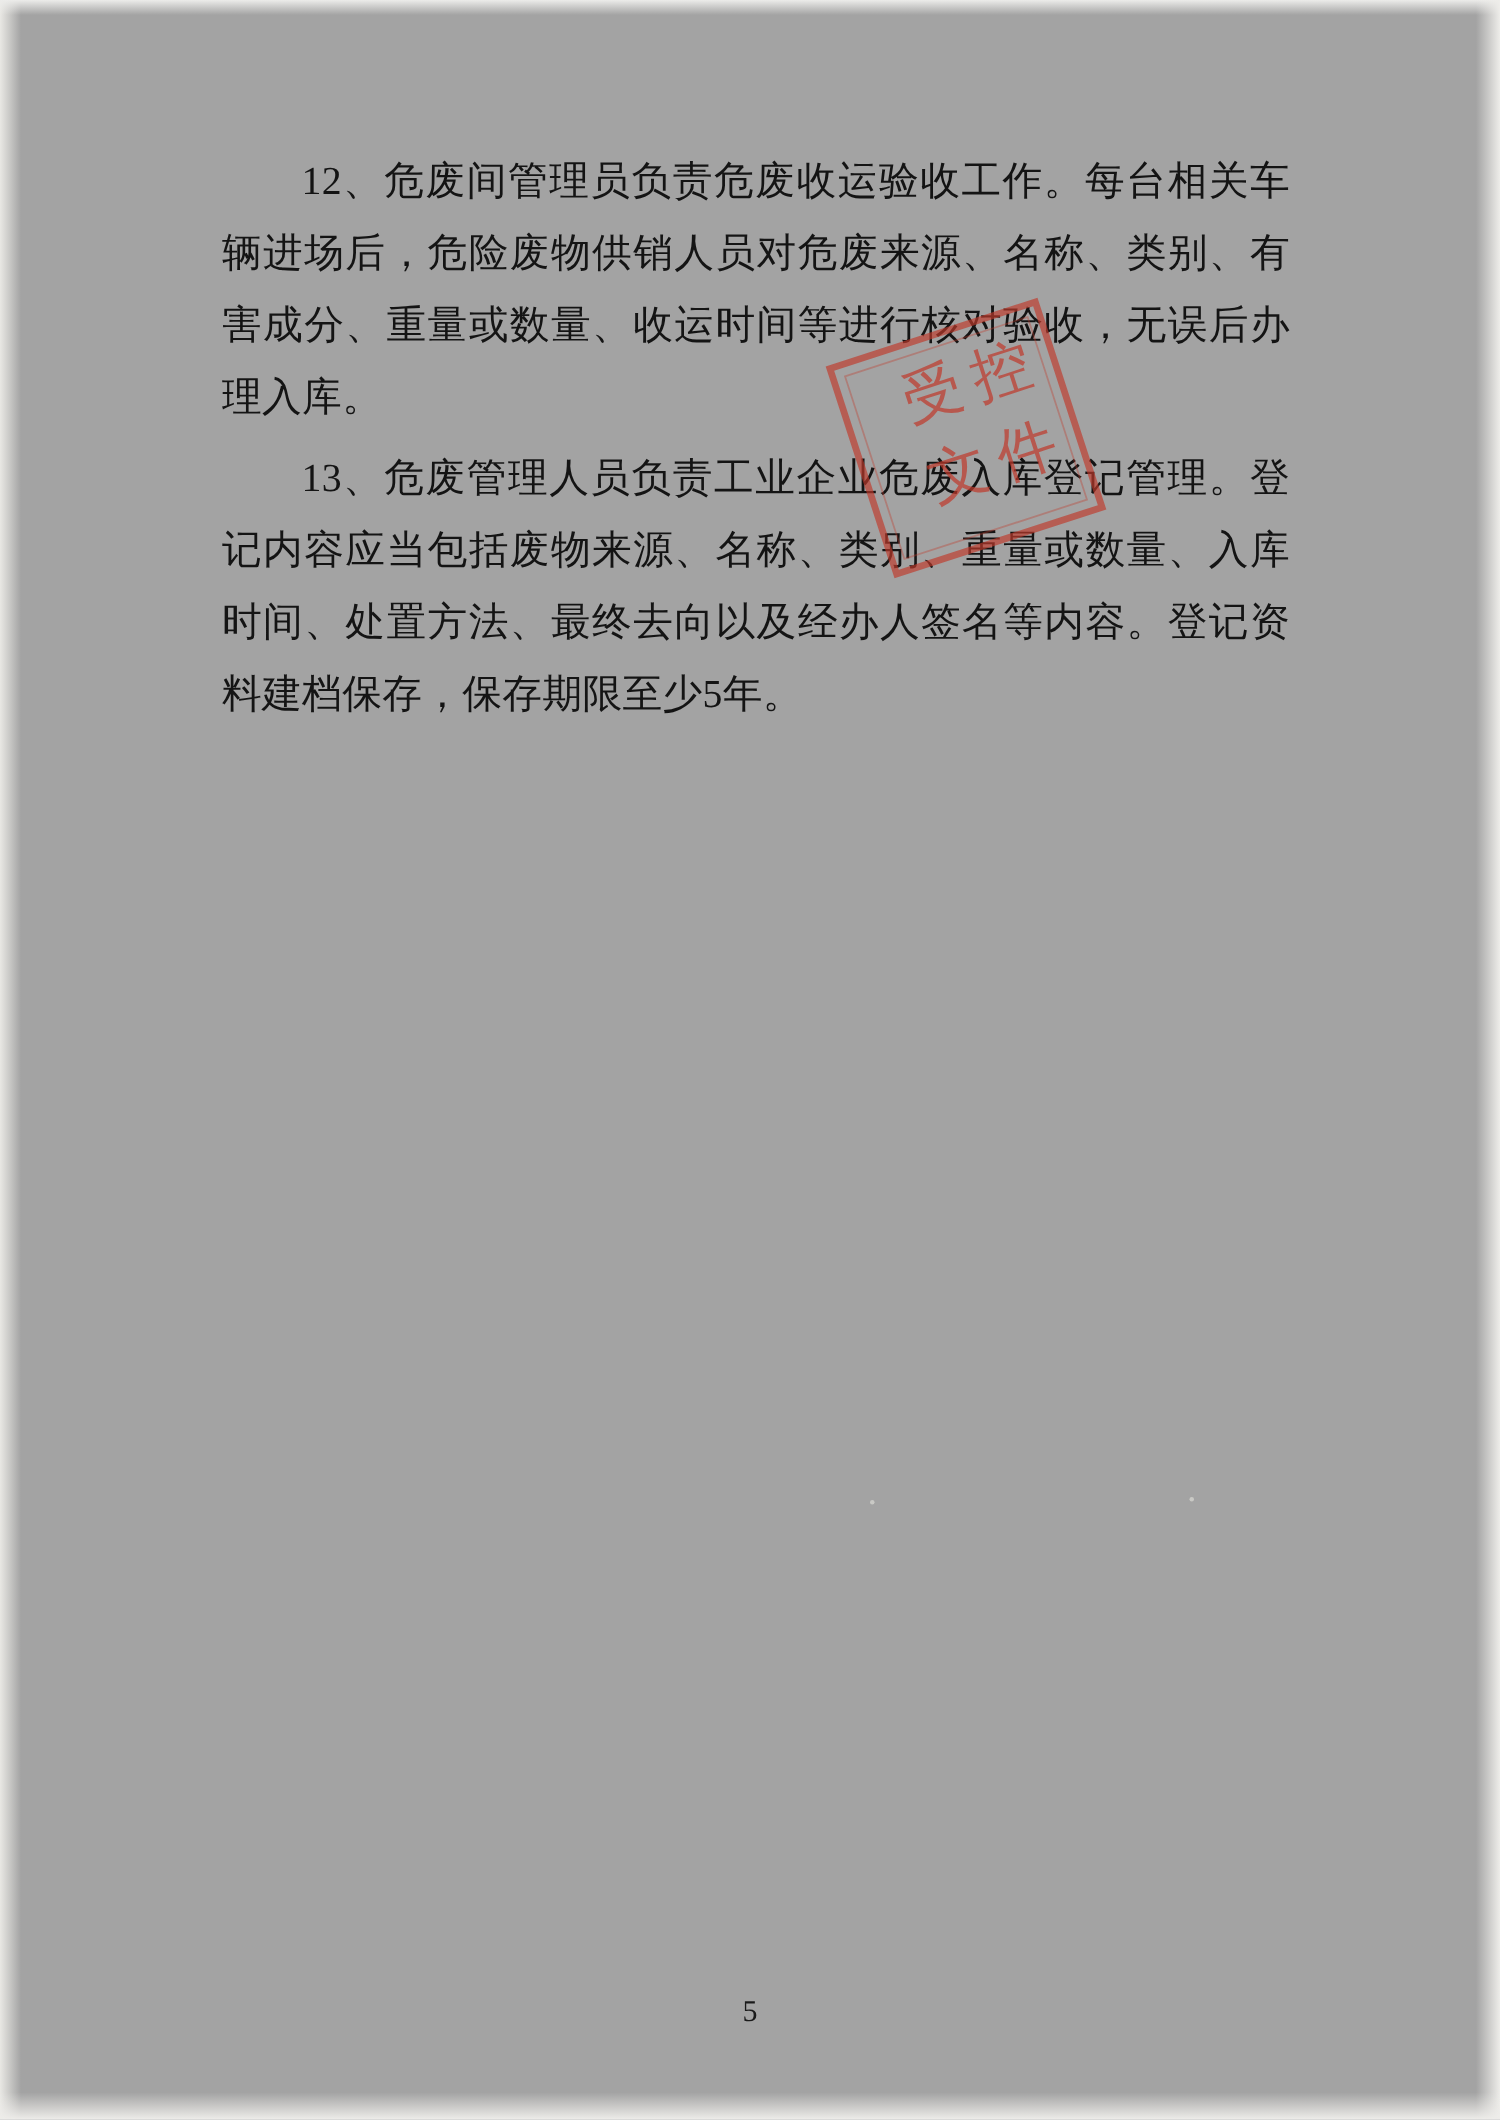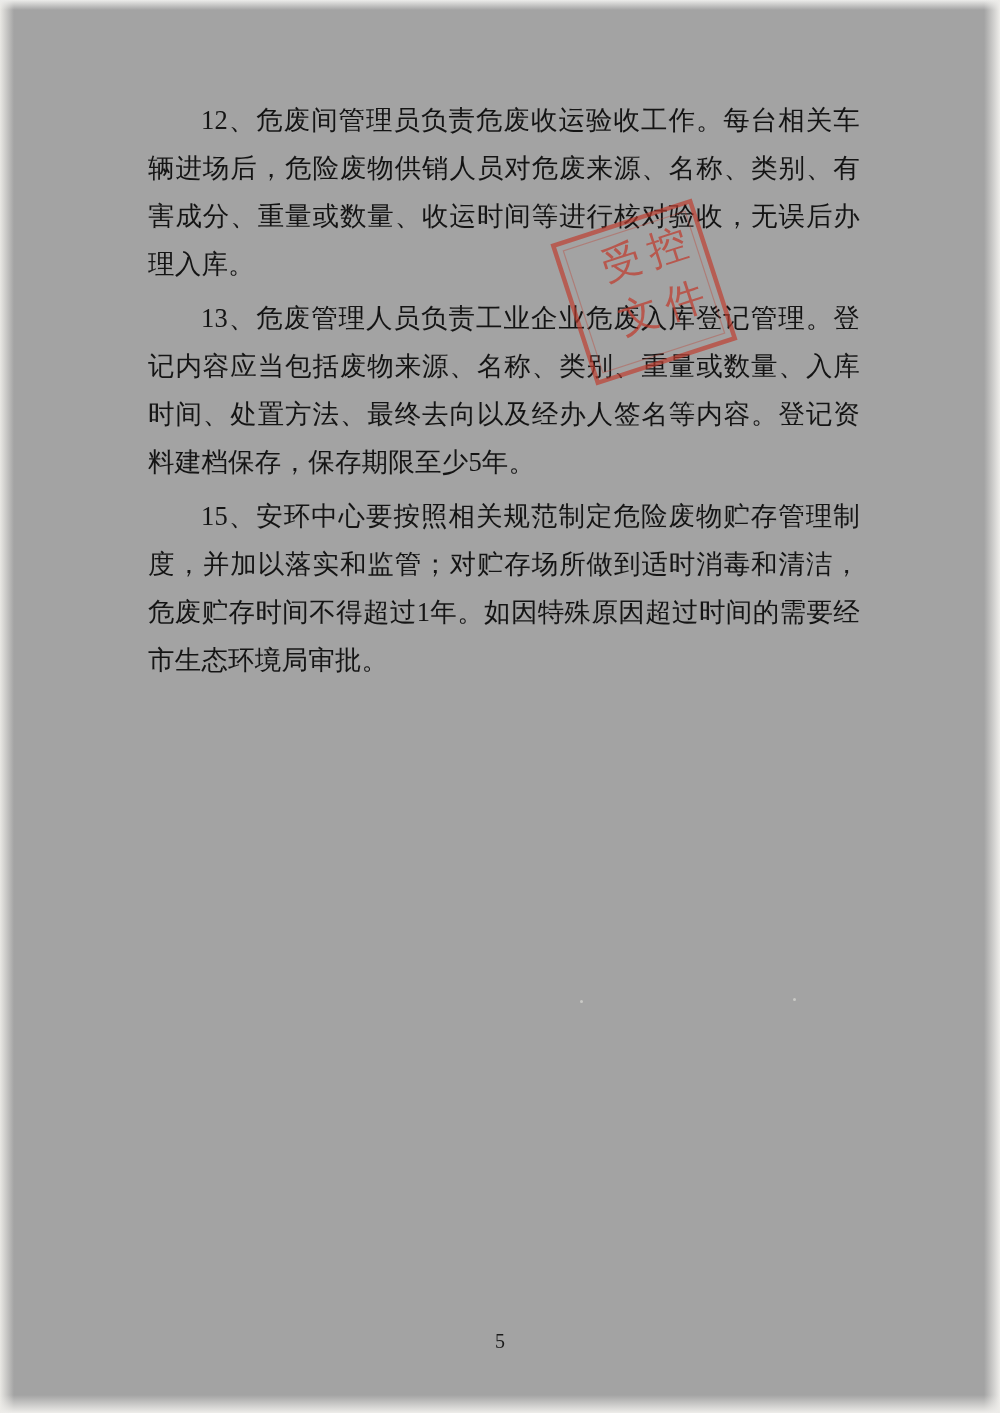--- a/index.html
+++ b/index.html
@@ -97,21 +97,20 @@
 <div class="page">
 
   <div class="page-edge-left"></div>
   <div class="page-edge-top"></div>
   <div class="page-edge-right"></div>
   <div class="page-edge-bottom"></div>
 
   <div class="content">
     <p class="para">12、危废间管理员负责危废收运验收工作。每台相关车辆进场后，危险废物供销人员对危废来源、名称、类别、有害成分、重量或数量、收运时间等进行核对验收，无误后办理入库。</p>
     <p class="para">13、危废管理人员负责工业企业危废入库登记管理。登记内容应当包括废物来源、名称、类别、重量或数量、入库时间、处置方法、最终去向以及经办人签名等内容。登记资料建档保存，保存期限至少5年。</p>
-    <p class="para">15、安环中心要按照相关规范制定危险废物贮存管理制度，并加以落实和监管；对贮存场所做到适时消毒和清洁，危废贮存时间不得超过1年。如因特殊原因超过时间的需要经市生态环境局审批。</p>
   </div>
 
   <div class="stamp">
     <svg width="168" height="168" viewBox="0 0 168 168" xmlns="http://www.w3.org/2000/svg">
       <rect x="12" y="12" width="144" height="144" fill="none" stroke="#c0392b" stroke-width="4.5" opacity="0.85"></rect>
       <rect x="20" y="20" width="128" height="128" fill="none" stroke="#c0392b" stroke-width="1.2" opacity="0.45"></rect>
       <text x="52" y="62" font-family="'Liberation Serif', serif" font-size="40" fill="#c0392b" opacity="0.9">受</text>
       <text x="100" y="62" font-family="'Liberation Serif', serif" font-size="40" fill="#c0392b" opacity="0.9">控</text>
       <text x="52" y="118" font-family="'Liberation Serif', serif" font-size="40" fill="#c0392b" opacity="0.9">文</text>
       <text x="100" y="118" font-family="'Liberation Serif', serif" font-size="40" fill="#c0392b" opacity="0.9">件</text>

